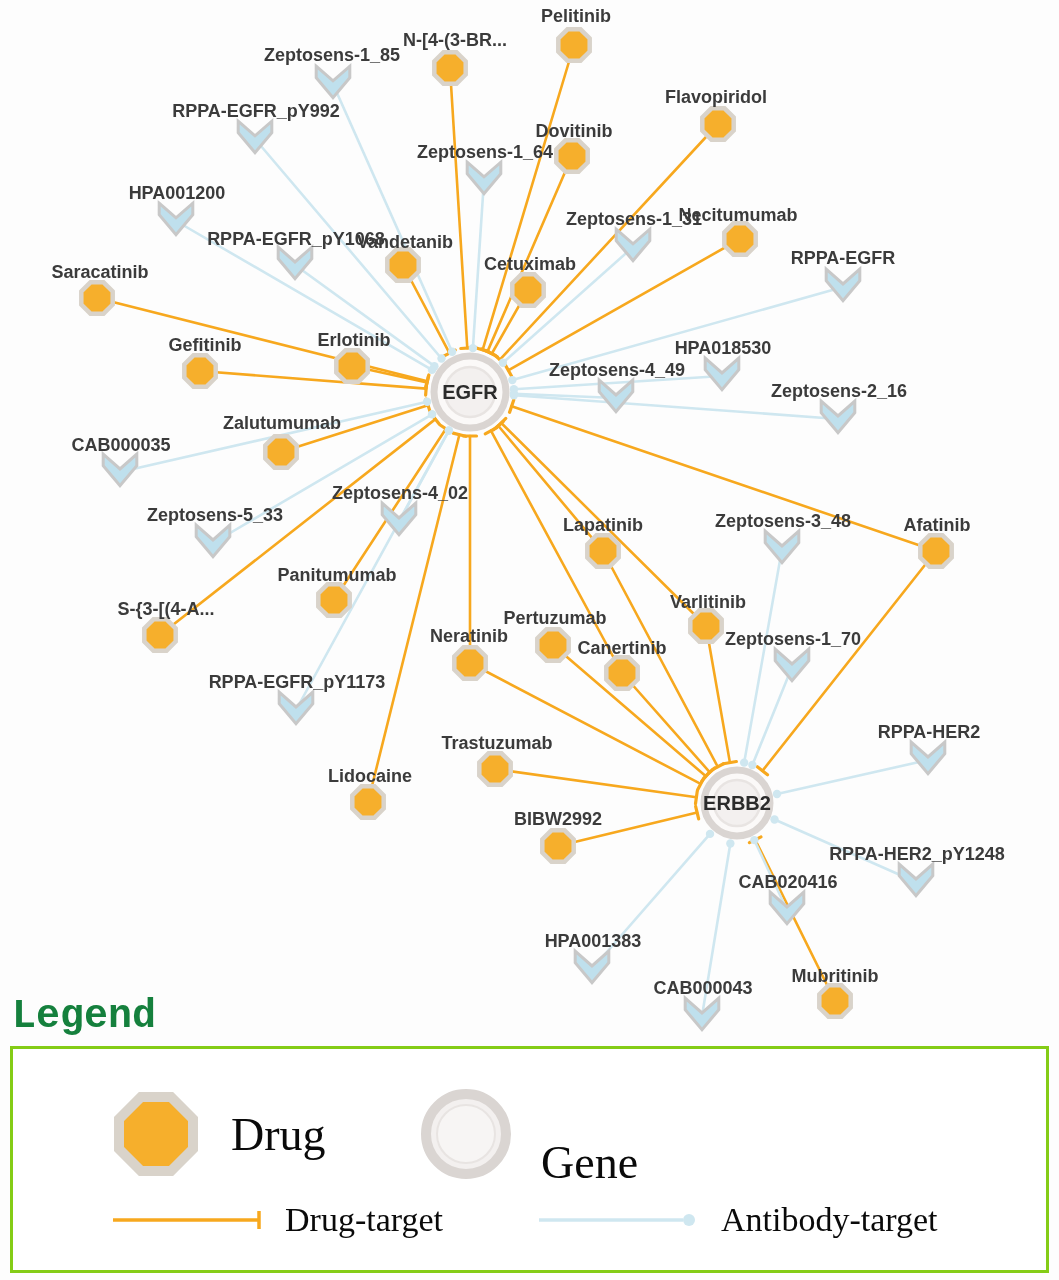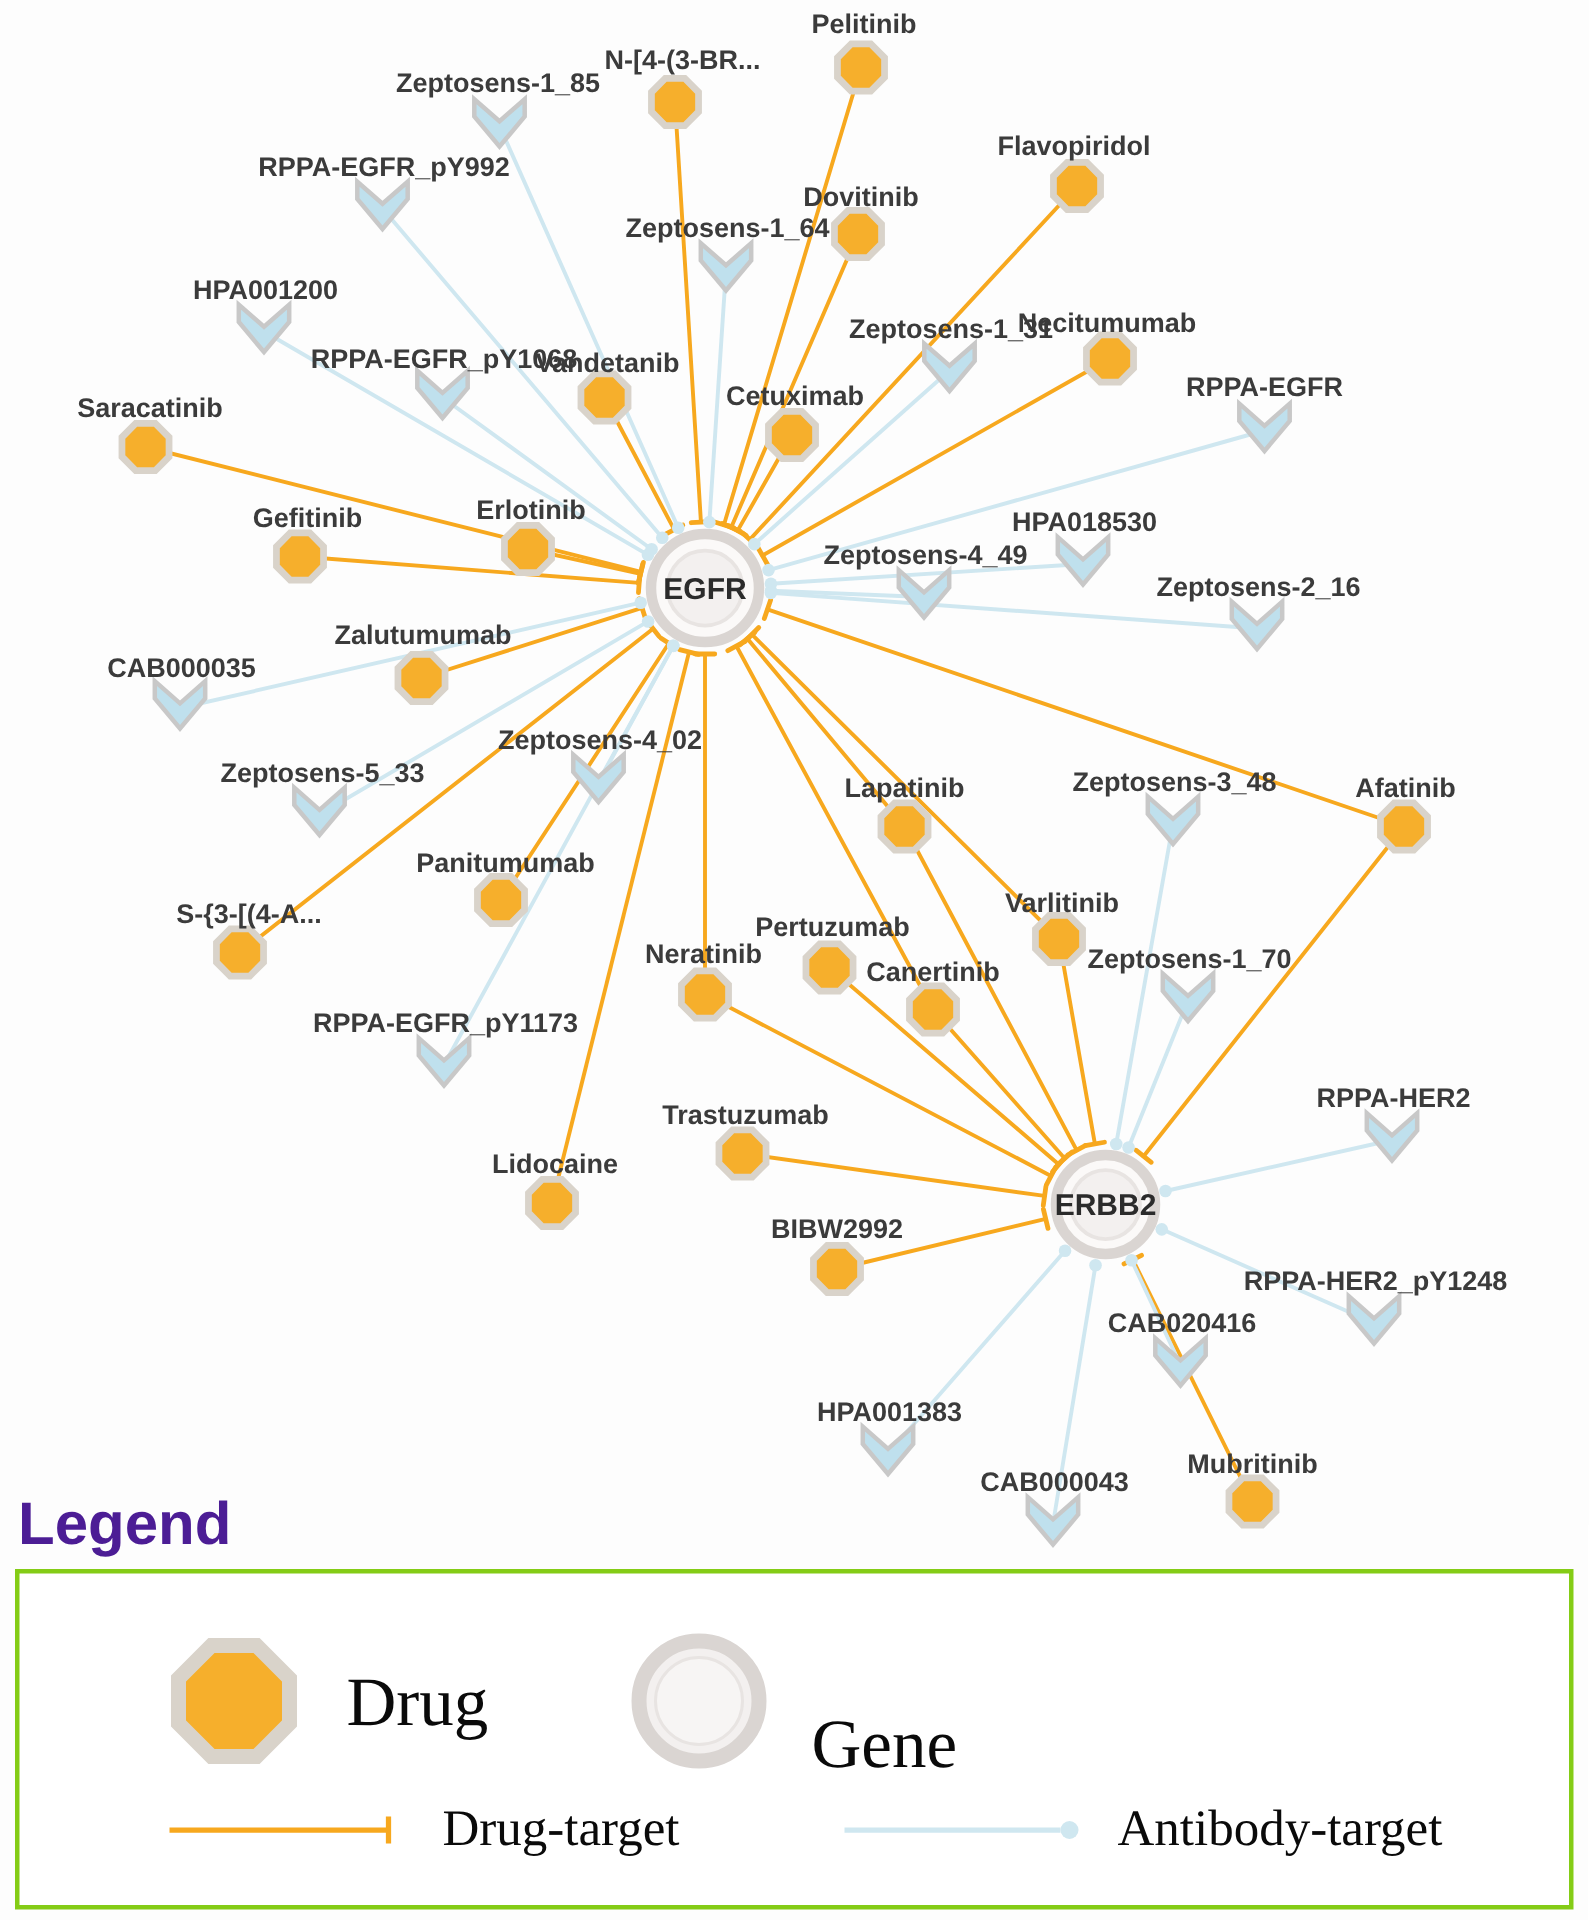--- a/index.html
+++ b/index.html
@@ -1,32 +1,32 @@
 <!DOCTYPE html>
 <html><head>
 <meta charset="utf-8">
 <style>
   html,body{margin:0;padding:0;background:#ffffff;}
   .page{position:relative;width:1059px;height:1280px;background:#fdfdfd;overflow:hidden;
         font-family:"Liberation Sans",sans-serif;}
   #network-svg{position:absolute;left:0;top:0;}
   .net-label{font-family:"Liberation Sans",sans-serif;font-weight:bold;}
-  .legend-title{position:absolute;left:12px;top:994px;font-family:Liberation Sans, sans-serif;
-        font-weight:bold;font-size:40px;color:#4c1d95;}
+  .legend-title{position:absolute;left:12px;top:994px;font-family:Liberation Mono, monospace;
+        font-weight:bold;font-size:40px;color:#15803d;}
   .legend-box{position:absolute;left:10px;top:1046px;width:1033px;height:221px;
         border:3px solid #84cc16;background:#ffffff;}
   .lg-item{position:absolute;display:flex;align-items:center;gap:20px;}
   .lg-label{font-family:"Liberation Serif",serif;color:#0a0a0a;}
   .lg-row1 .lg-label{font-size:46px;}
   .lg-row2 .lg-label{font-size:34px;}
   #lg-drug{left:88px;top:30px;}
   #lg-gene{left:398px;top:30px;align-items:flex-end;}
   #lg-antibody{left:668px;top:30px;}
-  #lg-dt{left:98px;top:152px;}
-  #lg-at{left:548px;top:152px;}
+  #lg-dt{left:98px;top:152px;gap:10px;}
+  #lg-at{left:524px;top:152px;}
 </style>
 </head>
 <body>
 
 <div class="page">
 
   <svg id="network-svg" width="1059" height="1280" viewBox="0 0 1059 1280">
       <g>
         <g>
           <line x1="574" y1="45" x2="482.6321631186508" y2="349.85230190219403" stroke="#F7A81E" stroke-width="2.6" stroke-linecap="round"></line>

